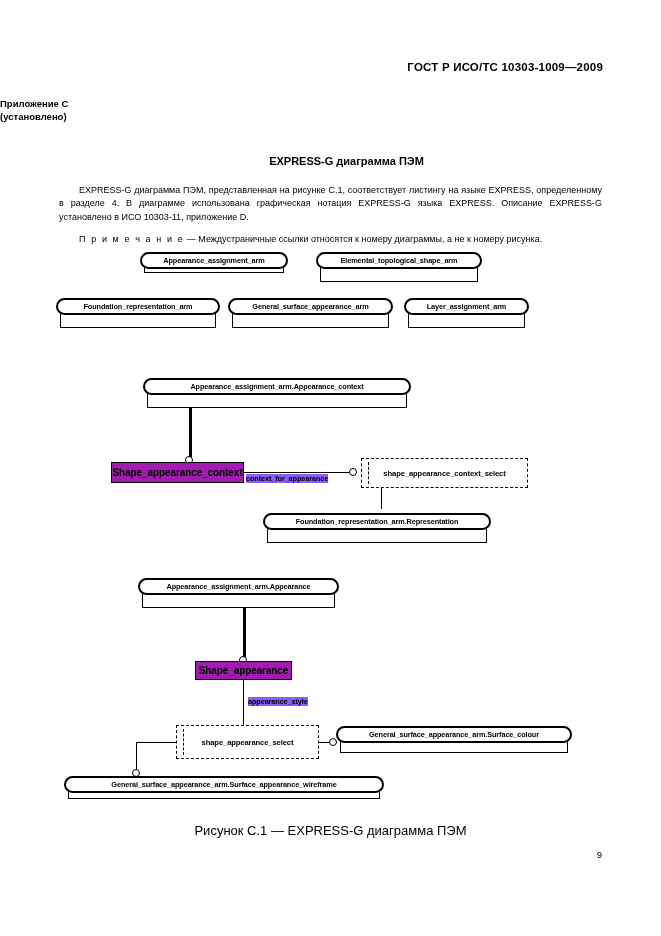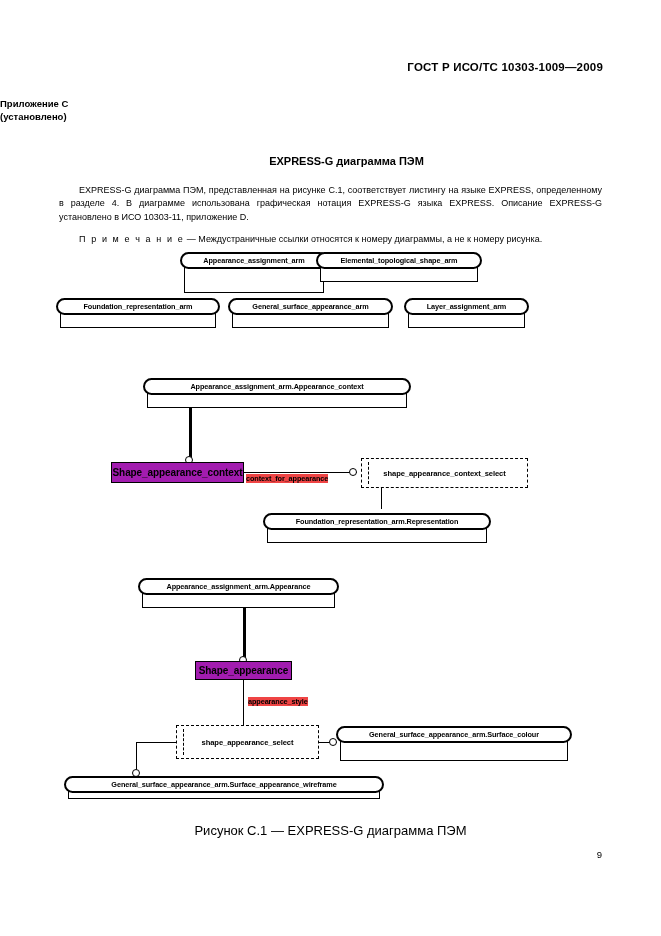--- a/index.html
+++ b/index.html
@@ -176,21 +176,21 @@
     background: #fff;
     box-sizing: border-box;
   }
 
   .lbl {
     position: absolute;
     font-size: 7.3px;
     font-weight: bold;
     white-space: nowrap;
     letter-spacing: -0.1px;
-    background: #ef4444;
+    background: #8b5cf6;
   }
 </style>
 </head>
 <body>
 
 <div id="page">
 
   <div class="doc-header">ГОСТ Р ИСО/ТС 10303-1009—2009</div>
 
   <div class="annex-title">
@@ -201,21 +201,21 @@
   <div class="section-title">EXPRESS-G диаграмма ПЭМ</div>
 
   <div class="body-para p1">EXPRESS-G диаграмма ПЭМ, представленная на рисунке С.1, соответствует листингу на языке EXPRESS, определенному в разделе 4. В диаграмме использована графическая нотация EXPRESS-G языка EXPRESS. Описание EXPRESS-G установлено в ИСО 10303-11, приложение D.</div>
 
   <div class="body-para p2">
     <span class="note-label">П р и м е ч а н и е</span><span> — Междустраничные ссылки относятся к номеру диаграммы, а не к номеру рисунка.</span>
   </div>
 
   <div class="diagram">
 
-    <div class="ent" style="left:144px; top:259px; width:140px; height:34px;margin-left:40px;">
+    <div class="ent" style="left:144px; top:259px; width:140px; height:14px;">
       <div class="cap">Appearance_assignment_arm</div>
     </div>
 
     <div class="ent" style="left:60px; top:305px; width:156px; height:23px;">
       <div class="cap">Foundation_representation_arm</div>
     </div>
 
     <div class="ent" style="left:320px; top:259px; width:158px; height:23px;">
       <div class="cap">Elemental_topological_shape_arm</div>
     </div>
@@ -266,21 +266,21 @@
     <div class="lbl" style="left:248px; top:697px;">appearance_style</div>
 
     <div class="sel" style="left:176px; top:725px; width:143px; height:34px;">
       <div class="inner-bar"></div>
       <span>shape_appearance_select</span>
     </div>
 
     <div class="ln-h" style="left:319px; top:742px; width:18px;"></div>
     <div class="circ" style="left:329px; top:738px;"></div>
 
-    <div class="ent" style="left:340px; top:733px; width:228px; height:28px;">
+    <div class="ent" style="left:340px; top:733px; width:228px; height:20px;">
       <div class="cap">General_surface_appearance_arm.Surface_colour</div>
     </div>
 
     <div class="ln-h" style="left:136px; top:742px; width:40px;"></div>
     <div class="ln-v" style="left:136px; top:742px; height:31px;"></div>
     <div class="circ" style="left:132px; top:769px;"></div>
 
     <div class="ent" style="left:68px; top:783px; width:312px; height:16px;">
       <div class="cap">General_surface_appearance_arm.Surface_appearance_wireframe</div>
     </div>

